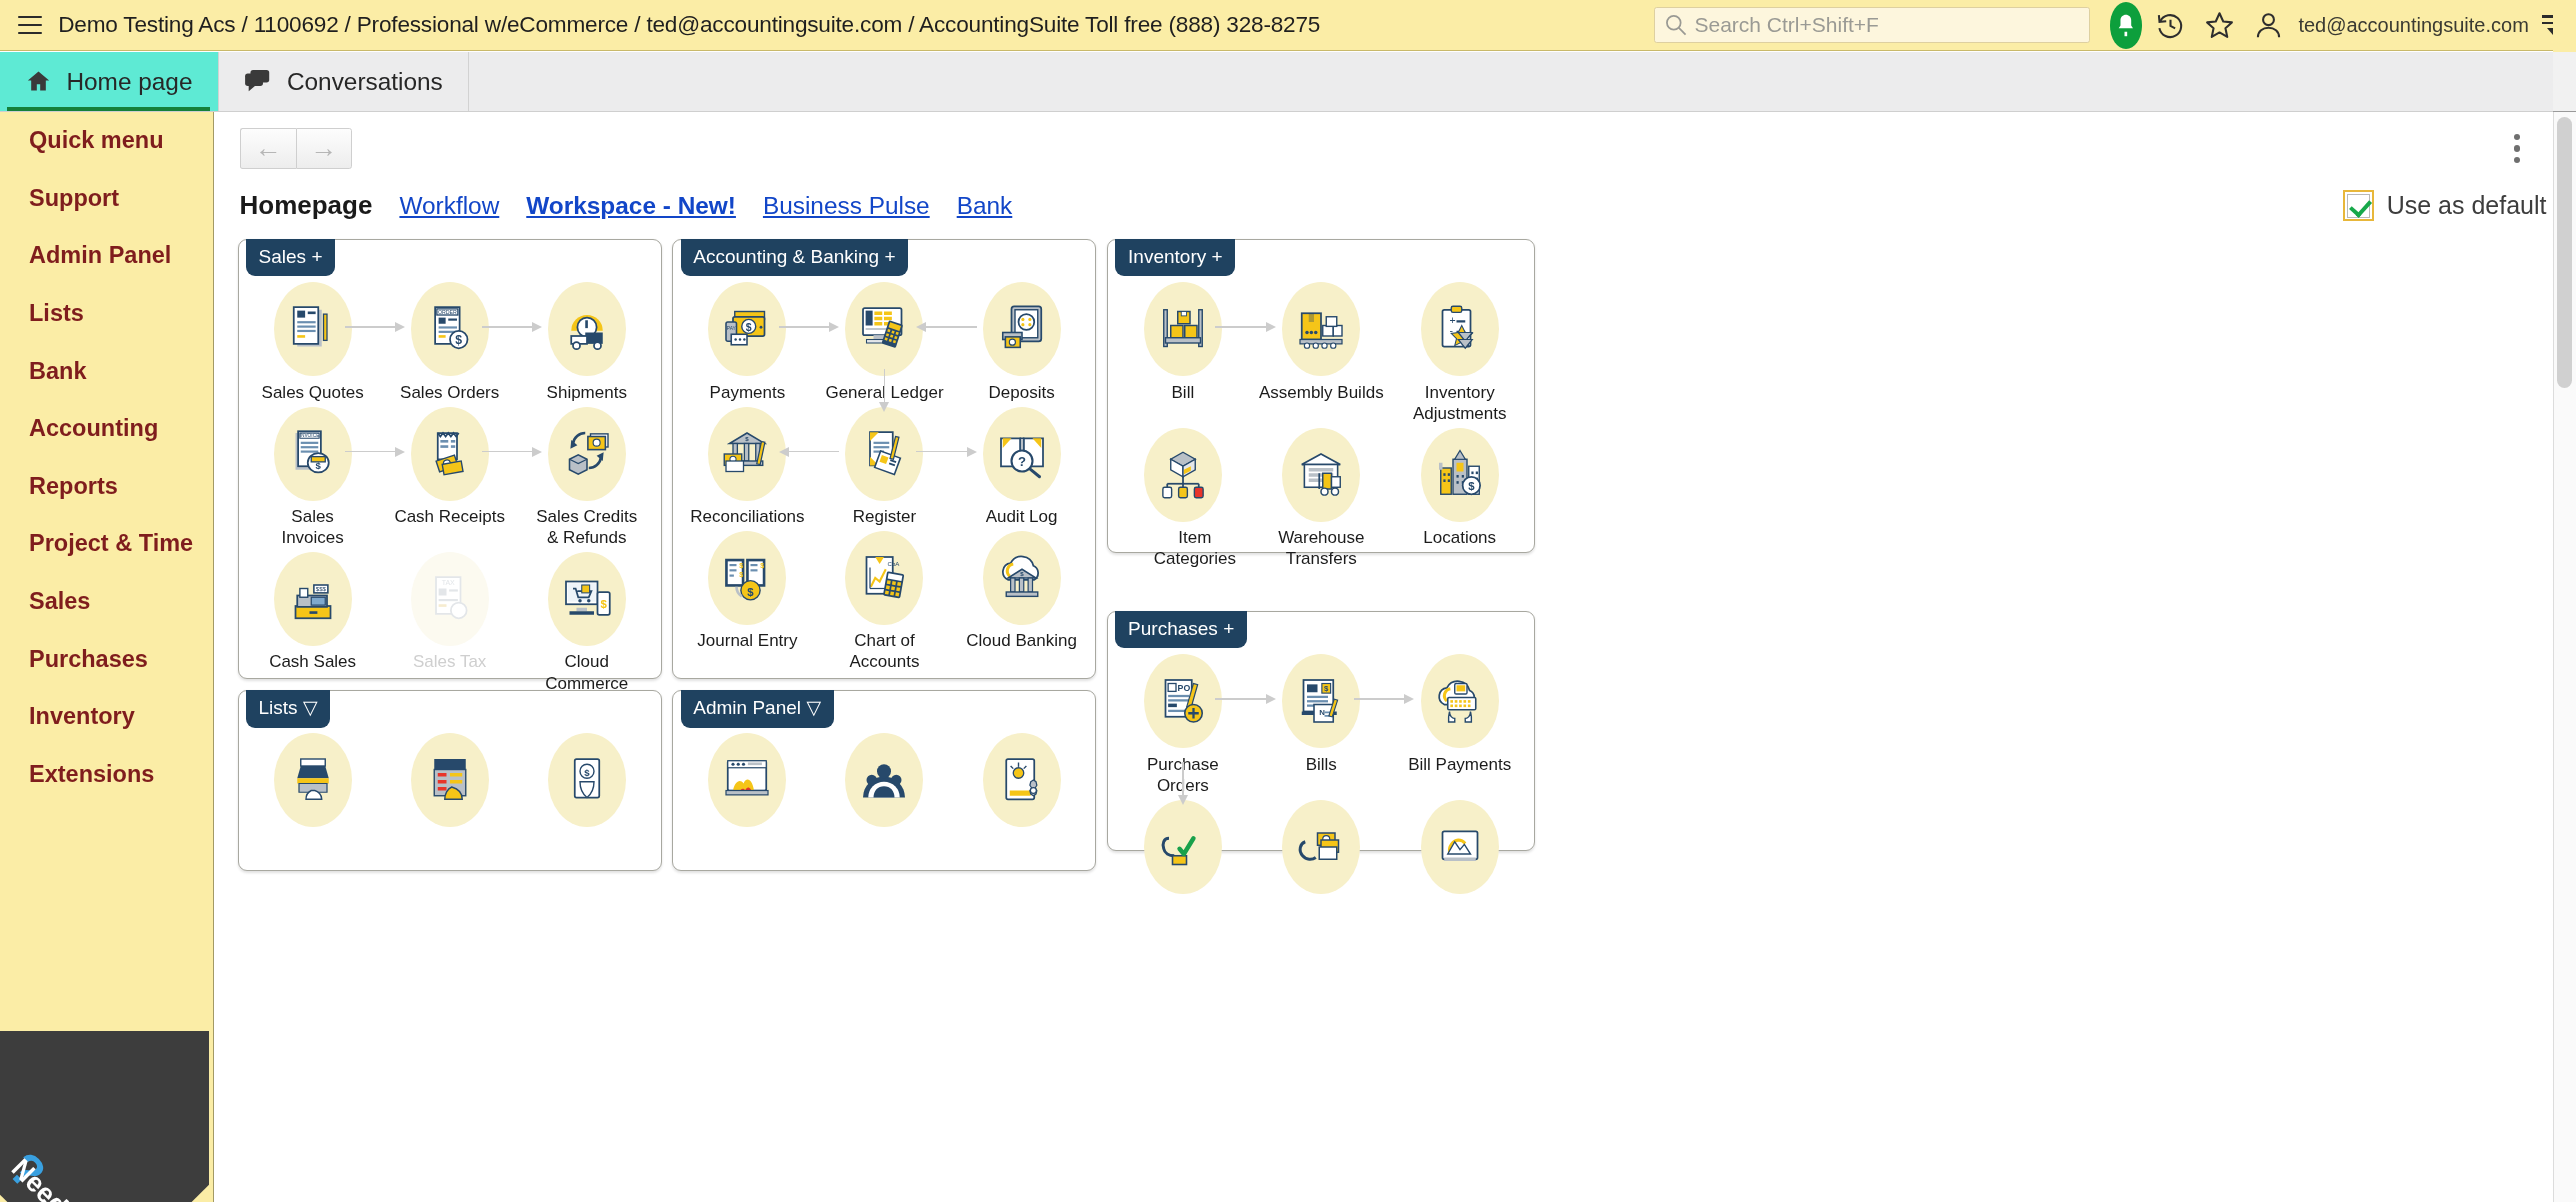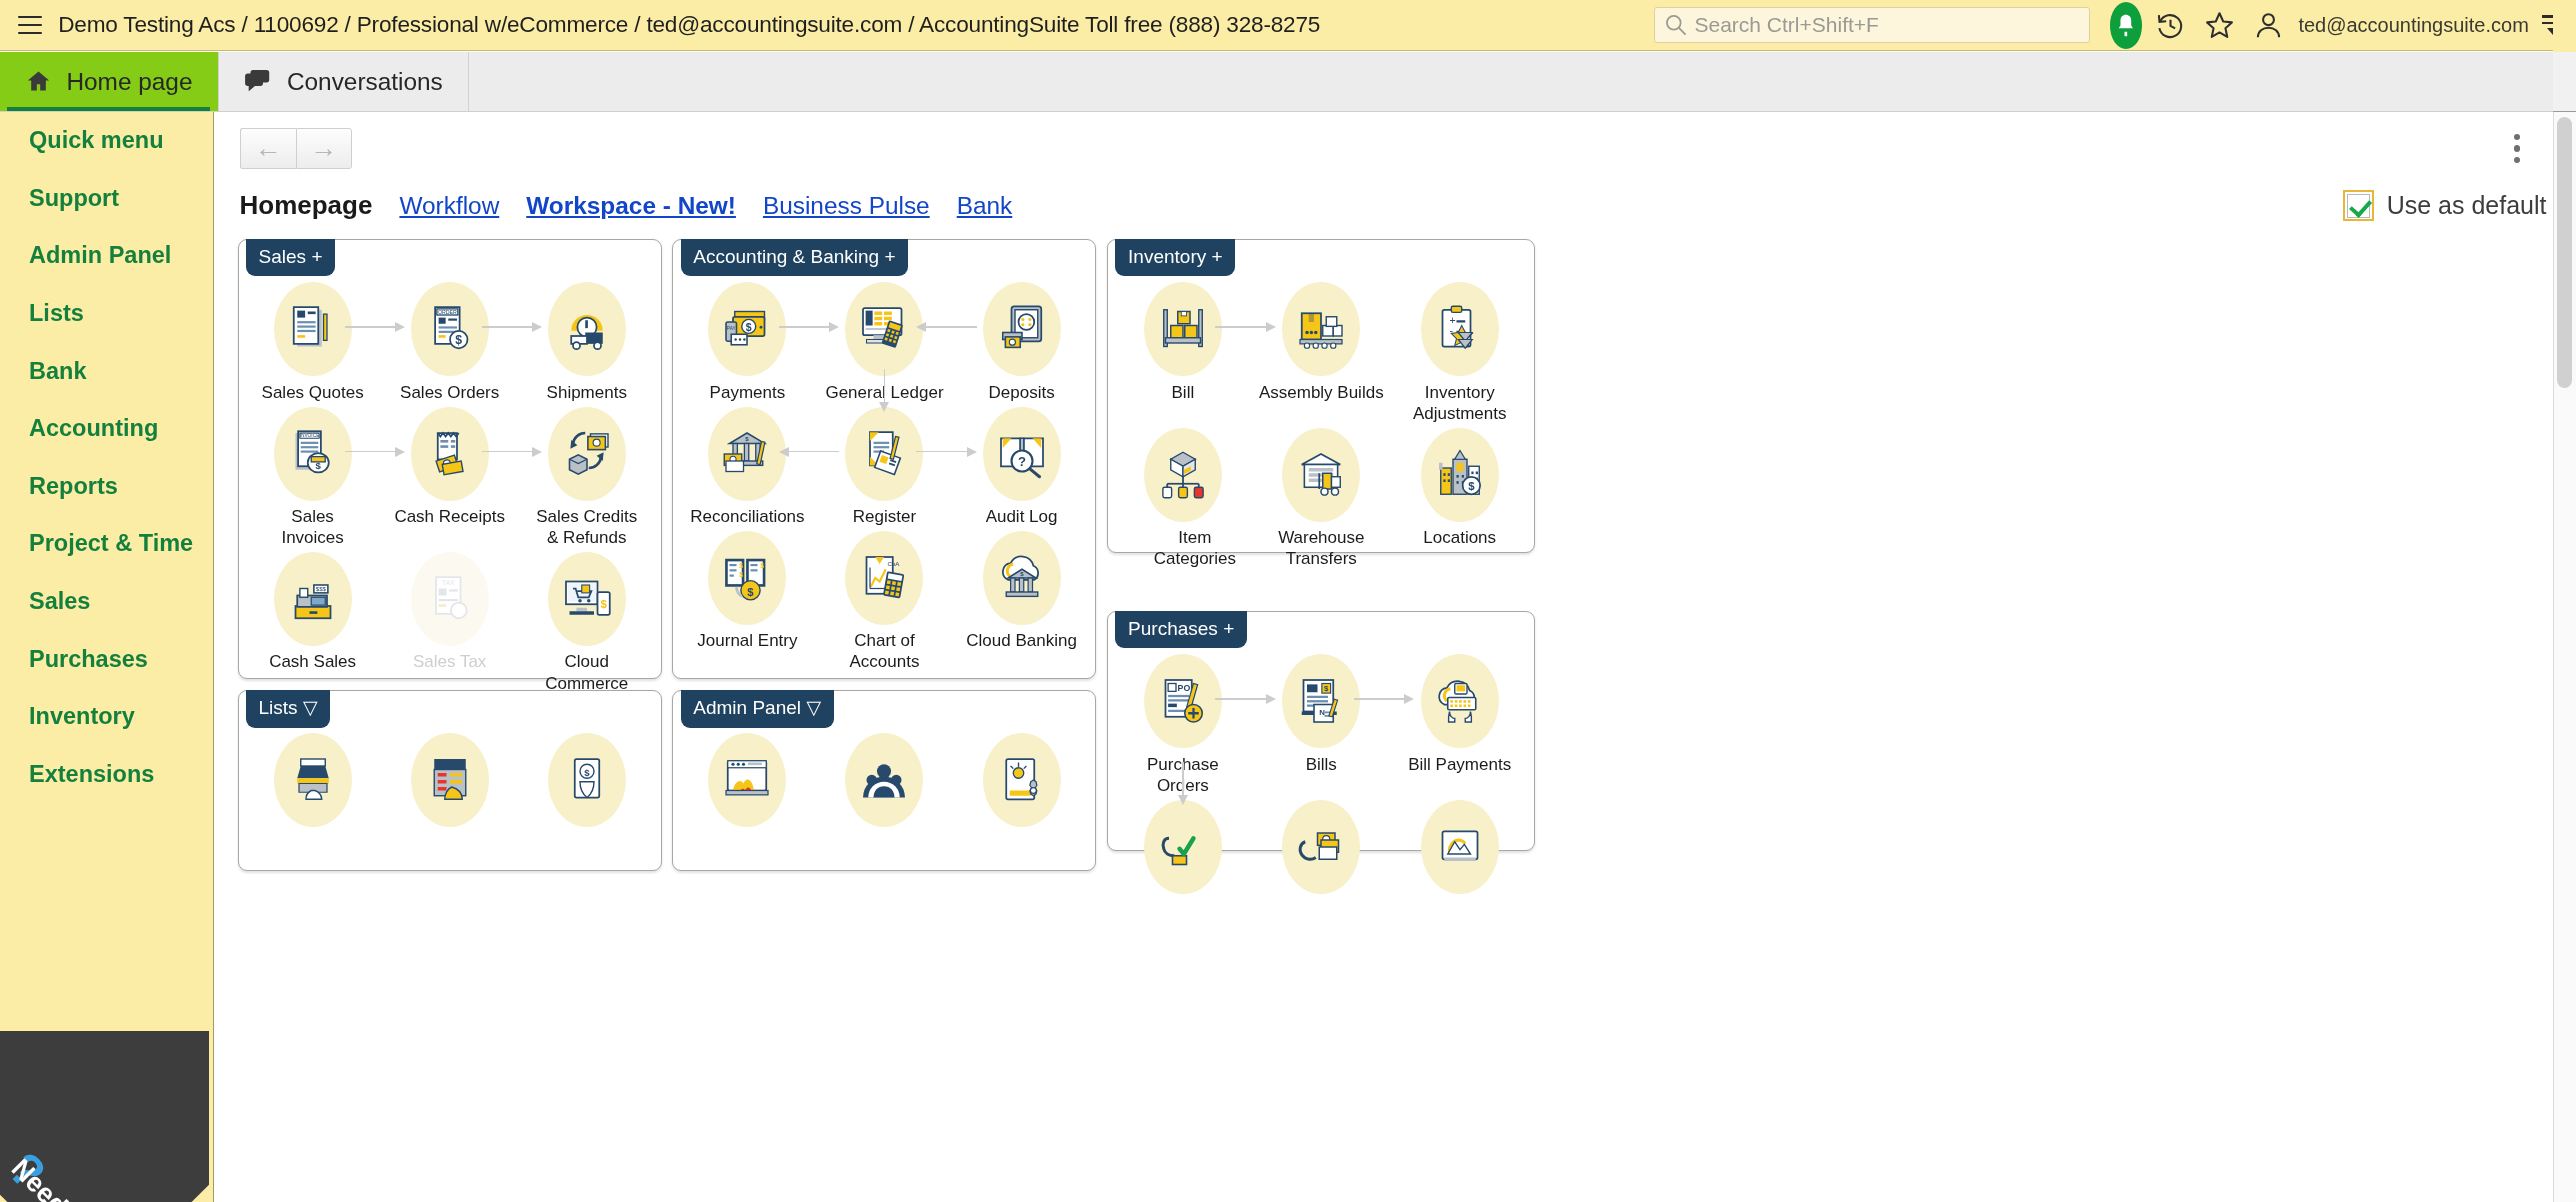--- a/index.html
+++ b/index.html
@@ -57,32 +57,32 @@
   .tabstrip {
     position: absolute; left: 0; top: 52px; width: 2576px; height: 60px;
     background: #ececed; border-bottom: 0.9px solid #cfcfcf;
     display: flex; align-items: stretch;
   }
   .tab {
     display: flex; align-items: center; gap: 14.4px; padding: 0 25px;
     font-size: 24.4px; color: #272727; cursor: pointer;
     border-right: 0.9px solid #d2d2d2; position: relative; background: #ececed;
   }
-  .tab.active { background: #84cc16; }
+  .tab.active { background: #5eead4; }
   .tab.active::after {
     content: ""; position: absolute; left: 7.2px; right: 7.2px; bottom: 0; height: 4.5px; background: #15803a;
   }
 
   
   .sidebar {
     position: absolute; left: 0; top: 112px; width: 214px; height: 1090px;
     background: #fbeda6; border-right: 1.8px solid #a39a65; overflow: hidden;
   }
   .side-item {
-    font-size: 23.5px; color: #15803d; padding: 15.3px 0 15.3px 29px;
+    font-size: 23.5px; color: #7f1d1d; padding: 15.3px 0 15.3px 29px;
     cursor: pointer; white-space: nowrap; font-weight: 600;
   }
   .needhelp {
     position: absolute; left: 0; bottom: 0; width: 209px; height: 171px; overflow: hidden;
     pointer-events: none;
   }
   .needhelp .tri {
     position: absolute; left: -36px; bottom: -36px; width: 271px; height: 271px;
     background: #3d3d3d; transform: rotate(45deg); transform-origin: center;
   }

